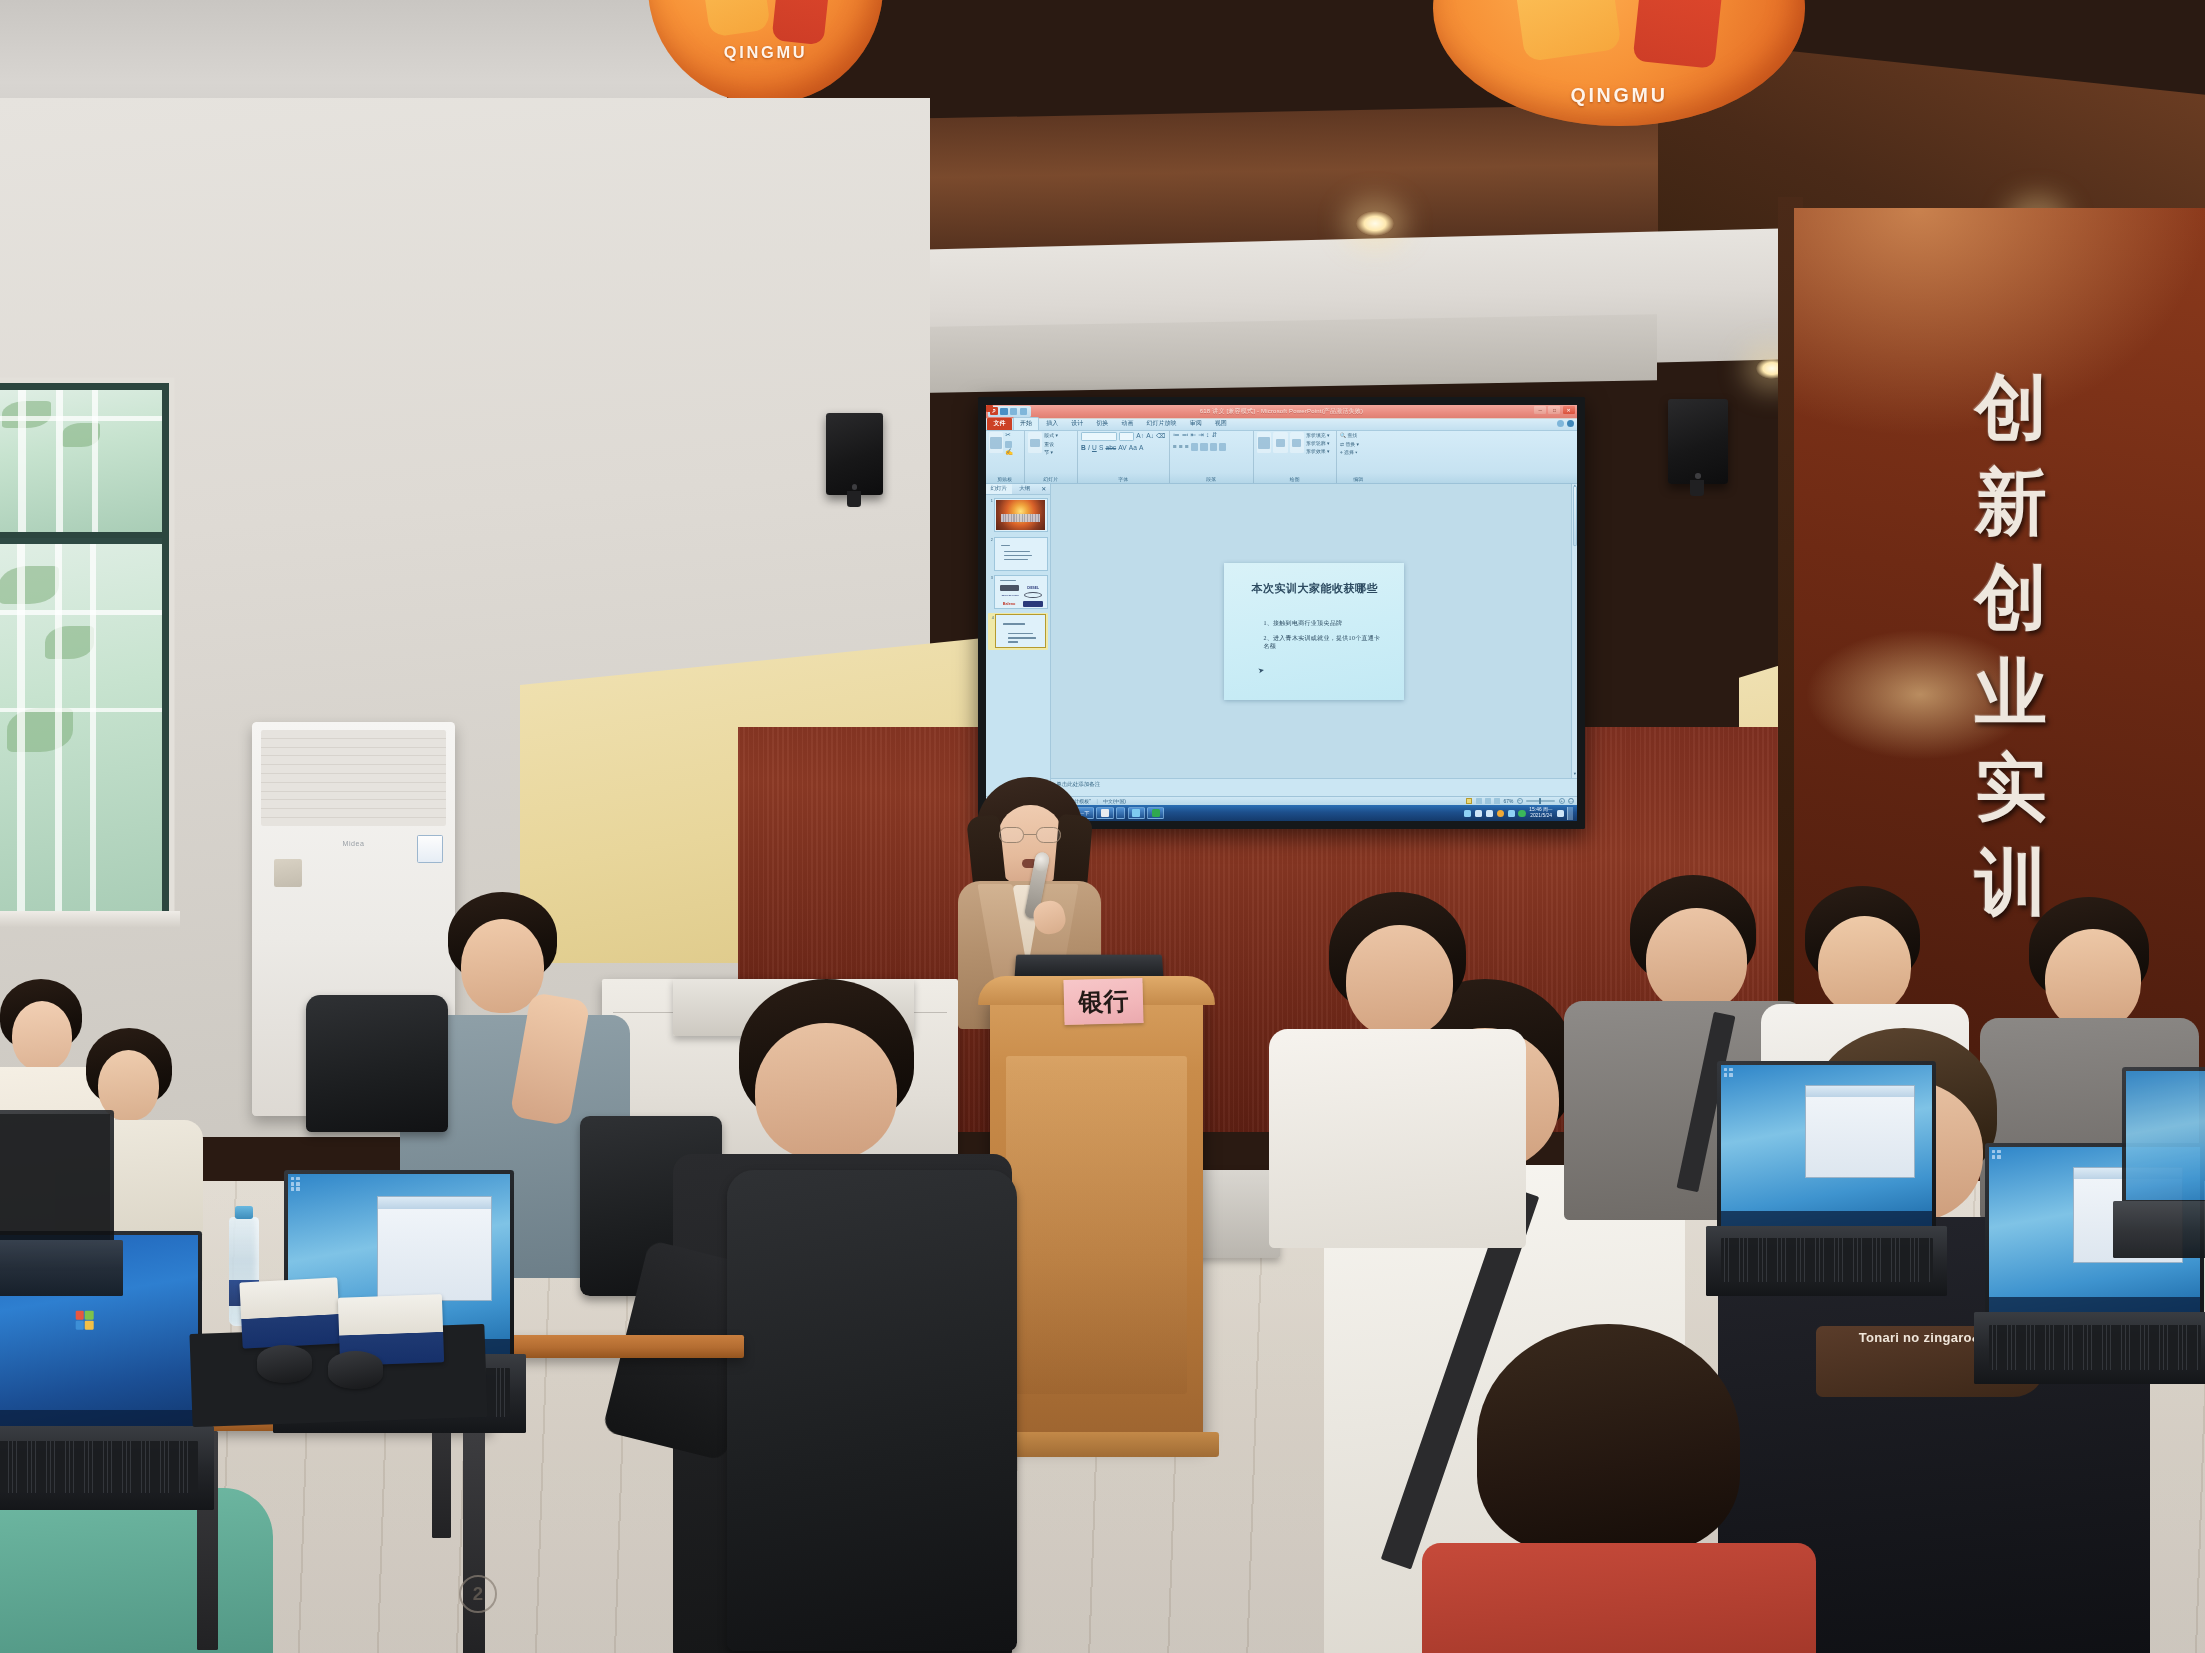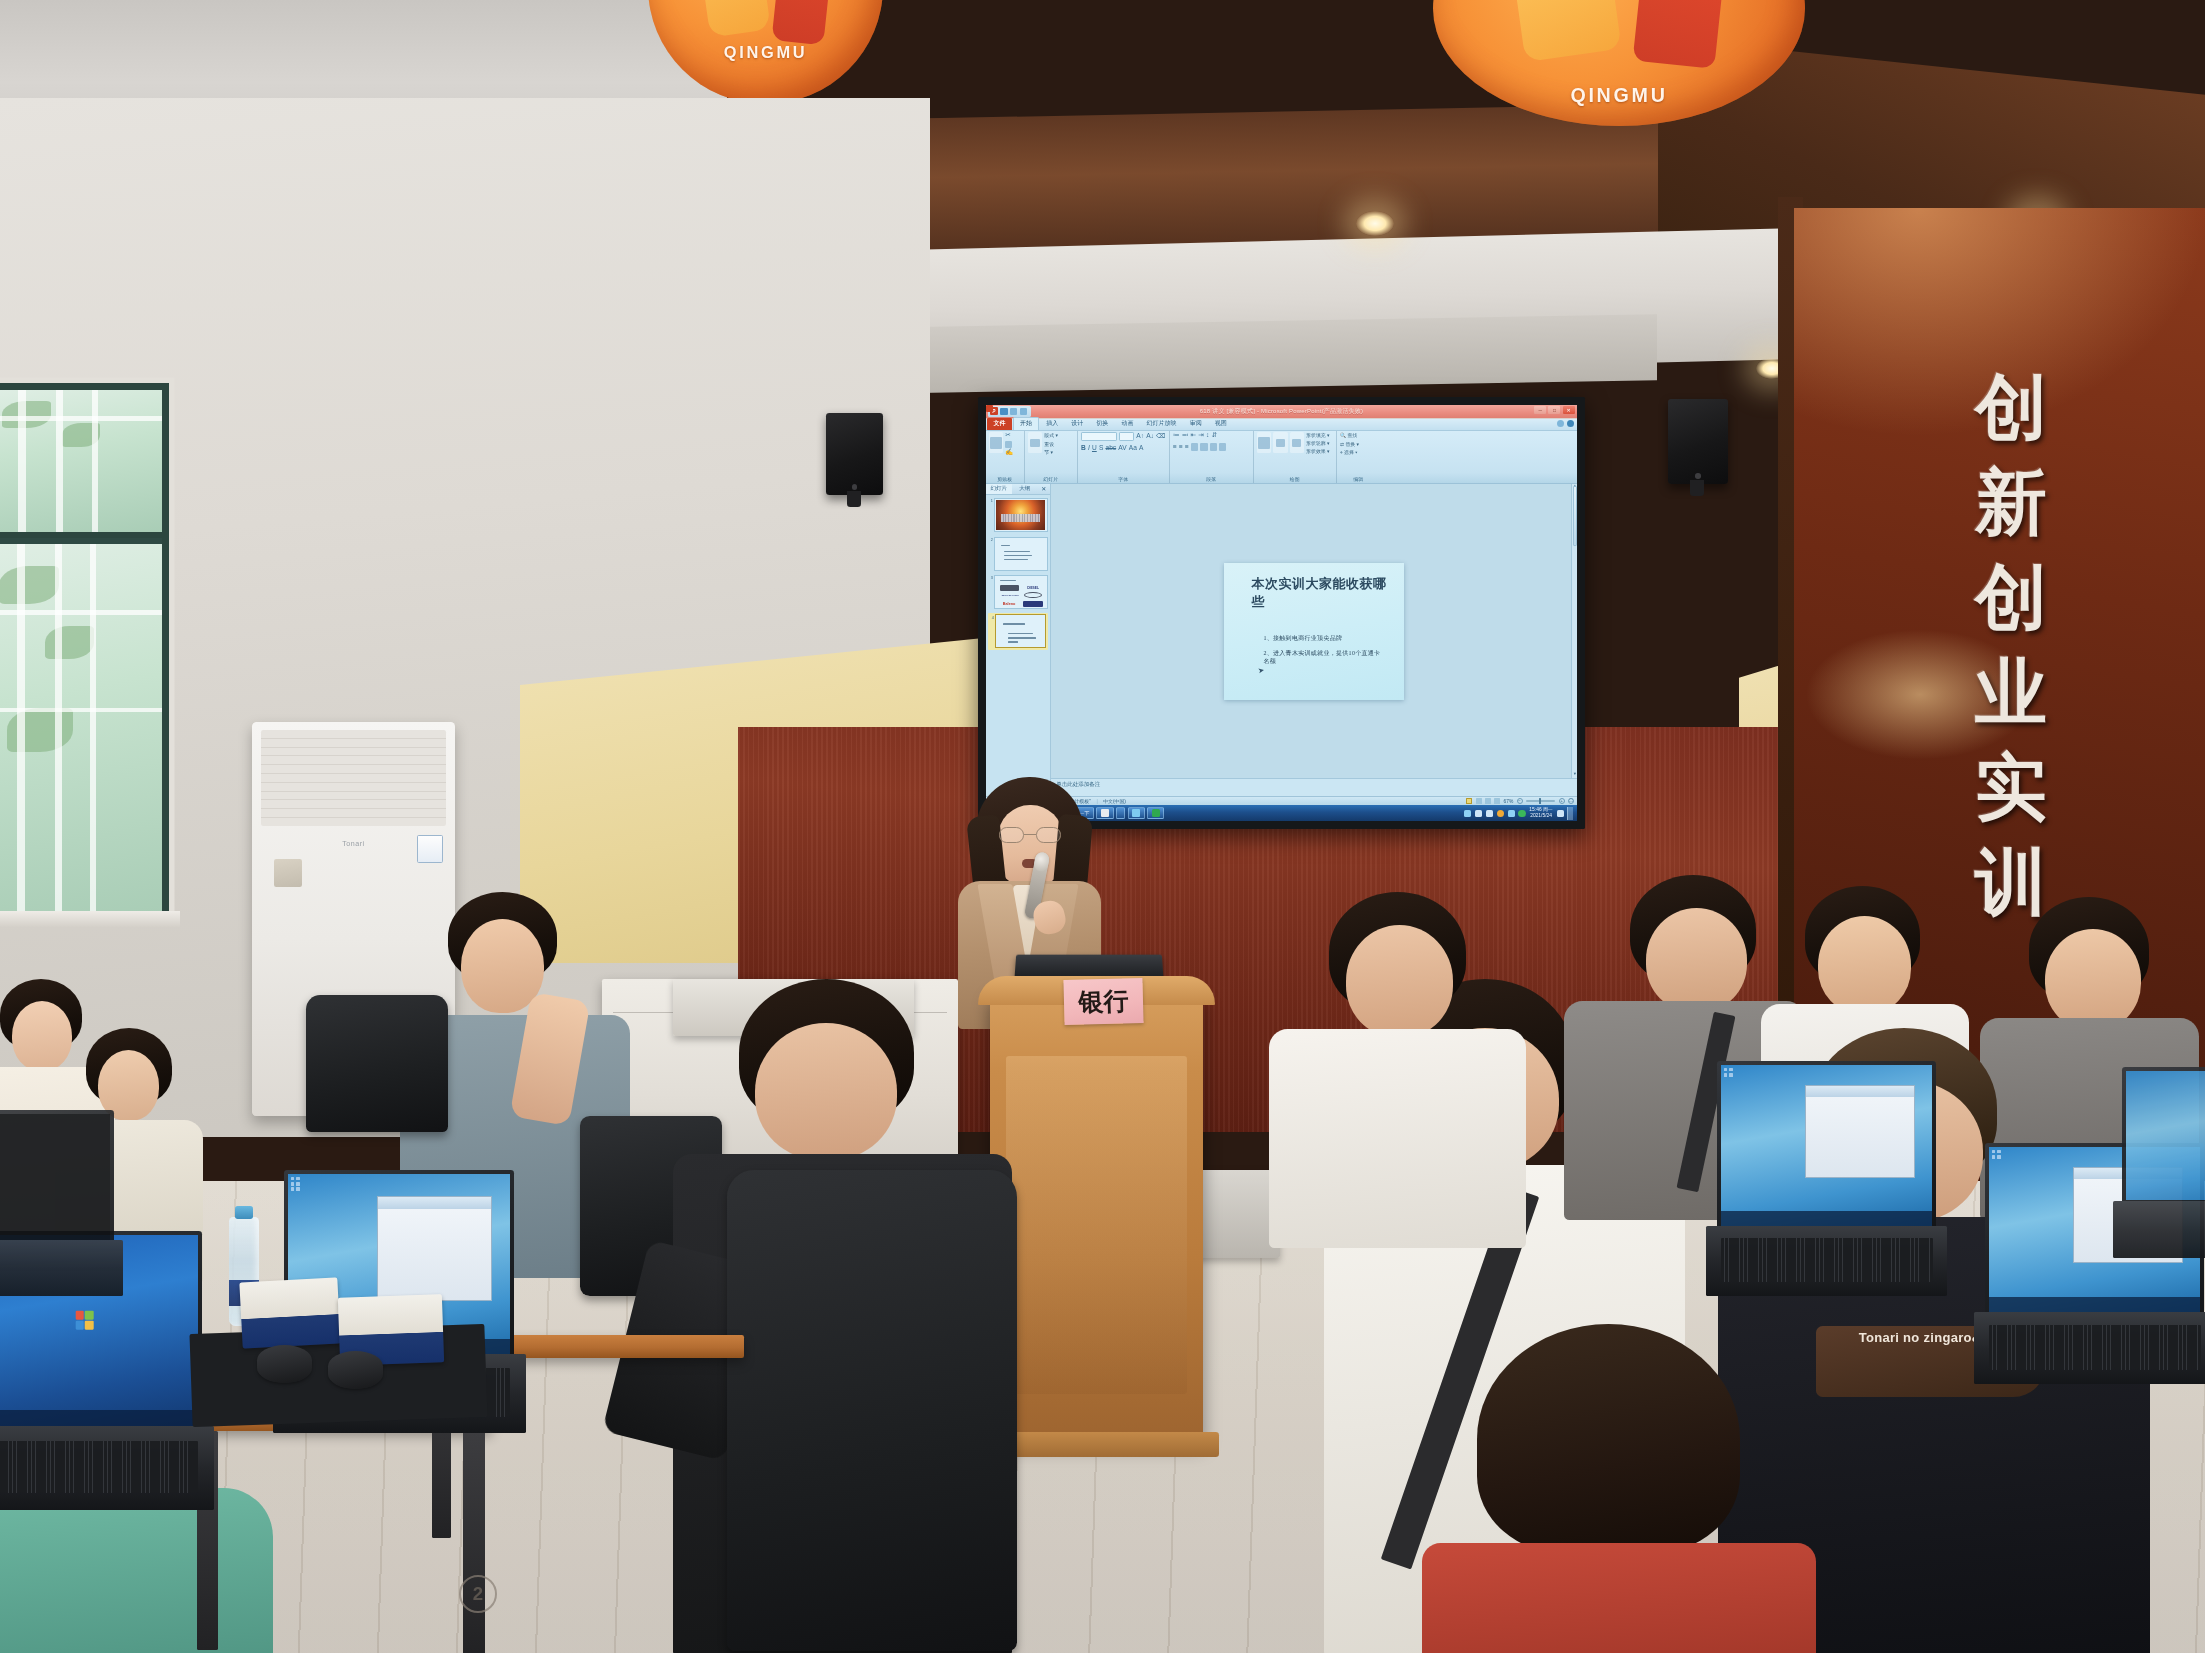--- a/index.html
+++ b/index.html
@@ -240,21 +240,21 @@
   .tlogo.red{ color:#c0392b; font-size:3.8px; font-weight:bold; display:flex;align-items:center;justify-content:center;}
   .tlogo.ring{ border:0.5px solid #4a5364; background:transparent; }
 
   .slide-area { flex:1; display:flex; flex-direction:column; background:#bfdcea; min-width:0; position:relative;}
   .slide-canvas-wrap{ flex:1; display:flex; align-items:center; justify-content:center; padding:6.6px 12px 4.4px 12px; min-height:0;}
   .slide-canvas {
     width:180px; height:137px; background:linear-gradient(170deg,#d9f2f8 0%,#cdeef7 50%,#c2e9f4 100%);
     box-shadow:0 1.1px 4.4px rgba(40,90,120,.35); position:relative; padding:8.8px 11px;
     color:#2d4a60;
   }
-  .slide-title { font-size:13px; font-weight:bold; color:#2c4a60; margin-top:3px; margin-left:16.4px;
+  .slide-title { font-size:11px; font-weight:bold; color:#2c4a60; margin-top:9px; margin-left:16.4px;
                  font-family:Liberation Sans, sans-serif; letter-spacing:0.5px; }
   .slide-bullets { margin-top:23px; margin-left:28.4px; display:flex; flex-direction:column; gap:6.6px; }
   .slide-bullets div { font-size:6px; color:#2c4a60; font-family:"Liberation Serif", serif;
                        line-height:1.35; letter-spacing:0.3px; max-width:118px; }
   .slide-cursor { position:absolute; left:34px; bottom:25px; font-size:7.7px; color:#34536b; transform:rotate(-12deg); }
   .notes-pane { height:18.6px; border-top:0.5px solid #a4c8dc; background:#cbe6f3;
                 padding:2.7px 5.5px; font-size:5.5px; color:#3b6b88; }
   .vscroll { position:absolute; right:0; top:0; bottom:18.6px; width:6px; background:#cde6f3;
              border-left:0.5px solid #a4c8dc; }
   .vscroll .thumbbar{ position:absolute; left:0.5px; right:0.5px; top:2.2px; height:60px;
@@ -834,21 +834,21 @@
         </div>
 
       </div>
     </div>
   </div>
 
   <div class="floor"></div>
 
   <div class="acunit">
     <div class="vent"></div>
-    <div class="logo">Tonari</div>
+    <div class="logo">Midea</div>
     <div class="badge"></div>
     <div class="panel"></div>
   </div>
 
   <div class="cabinet" style="left:602px;top:979px;width:356px;height:230px;">
     <div class="cab-line" style="left:11px;top:33px;width:334px;"></div>
     <div class="cab-grill" style="left:241px;top:60px;width:60px;height:60px;"></div>
   </div>
   <div class="whitebox" style="left:673px;top:979px;width:241px;height:57px;"></div>
   <div class="whitebox" style="left:1160px;top:1170px;width:120px;height:88px;background:linear-gradient(180deg,#d9d6d0,#b9b5ae);"></div>

